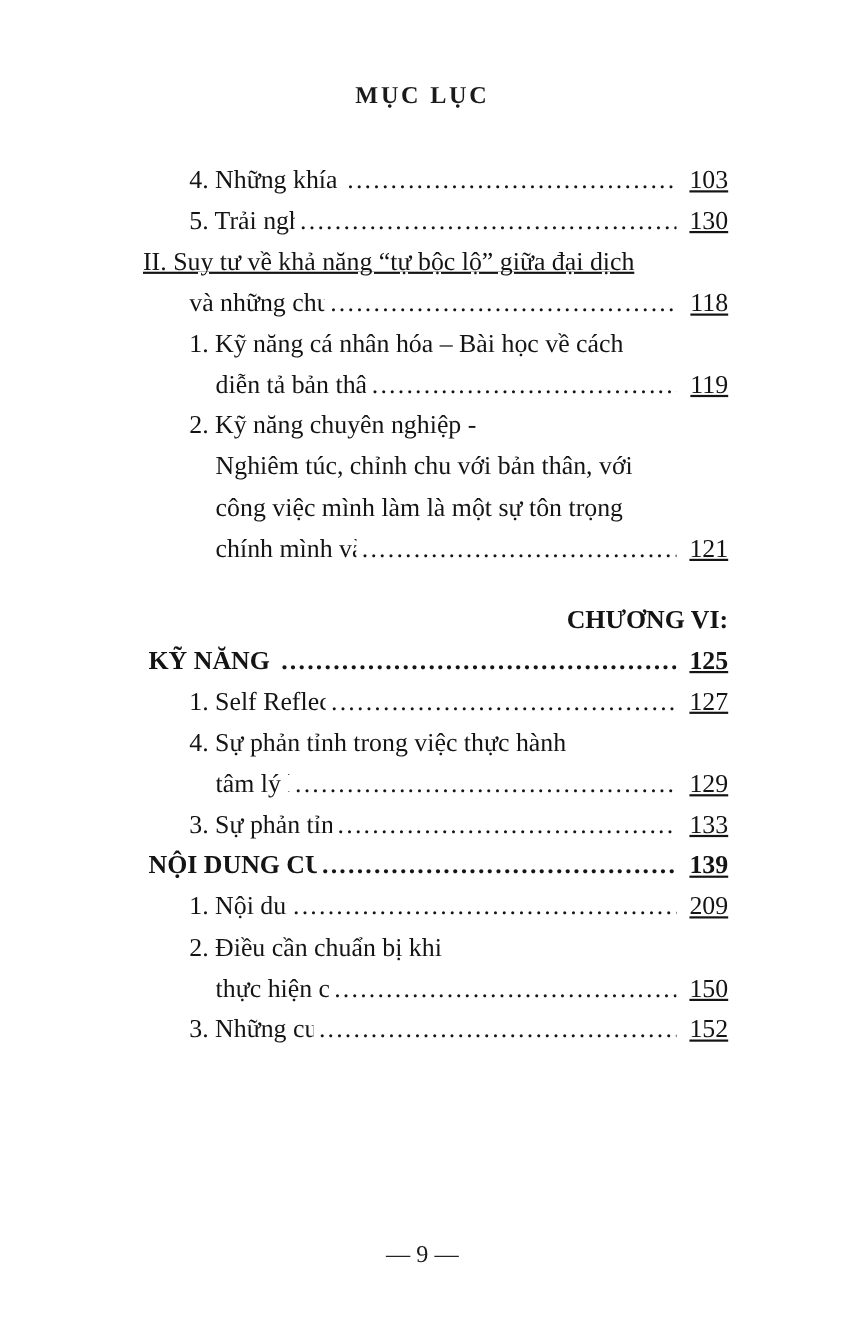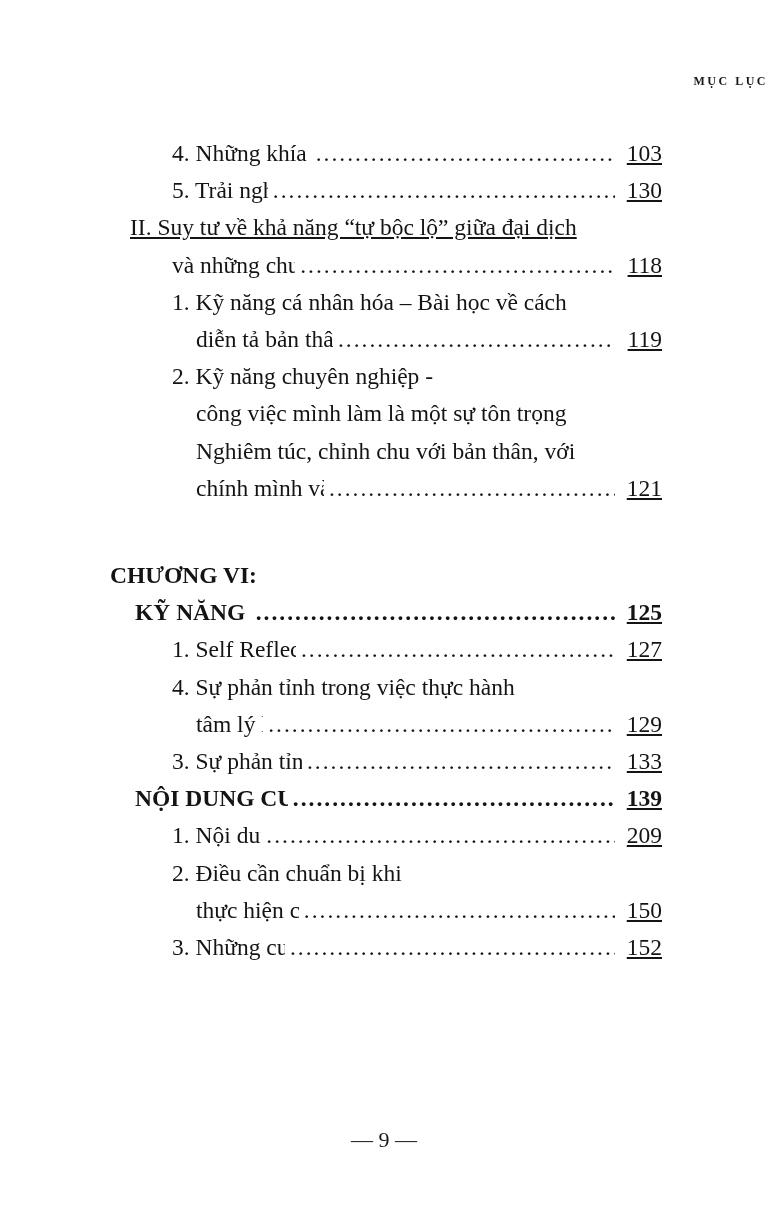--- a/index.html
+++ b/index.html
@@ -16,43 +16,43 @@
   }
   .book-page {
     position: relative;
     width: 768px;
     height: 1211px;
     box-sizing: border-box;
     padding-top: 74px;
     background: #ffffff;
   }
   .page-header {
-    text-align: right;
-    font-size: 12px;
+    text-align: center;
+    font-size: 22px;
     letter-spacing: 2.5px;
     font-weight: bold;
     color: #1a1a1a;
   }
   .toc {
     margin: 46px 106px 0 110px;
   }
   .toc-line {
     display: flex;
     align-items: baseline;
     font-size: 23.5px;
     line-height: 37.2px;
     white-space: nowrap;
   }
   .indent-chapter { padding-left: 0; }
   .indent-title   { padding-left: 25px; }
   .indent-roman   { padding-left: 20px; text-decoration: underline; }
   .indent-item    { padding-left: 62px; }
   .indent-cont    { padding-left: 86px; }
   .bold { font-weight: bold; }
-  .gap  { margin-top: 50px; }
+  .gap  { margin-top: 28px; justify-content: flex-end; }
   .line-text {
     flex: 0 1 auto;
     overflow: hidden;
   }
   .dots {
     flex: 1 1 auto;
     overflow: hidden;
     white-space: nowrap;
     margin-left: 5px;
     margin-right: 5px;
@@ -109,24 +109,24 @@
       </div>
       <div class="toc-line indent-cont">
         <span class="line-text">diễn tả bản thân, trao đổi với người khác</span>
         <span class="dots"></span>
         <span class="page-num">119</span>
       </div>
       <div class="toc-line indent-item">
         <span class="line-text">2. Kỹ năng chuyên nghiệp -</span>
       </div>
       <div class="toc-line indent-cont">
-        <span class="line-text">công việc mình làm là một sự tôn trọng</span>
+        <span class="line-text">Nghiêm túc, chỉnh chu với bản thân, với</span>
       </div>
       <div class="toc-line indent-cont">
-        <span class="line-text">Nghiêm túc, chỉnh chu với bản thân, với</span>
+        <span class="line-text">công việc mình làm là một sự tôn trọng</span>
       </div>
       <div class="toc-line indent-cont">
         <span class="line-text">chính mình và tôn trọng người khác!</span>
         <span class="dots"></span>
         <span class="page-num">121</span>
       </div>
       <div class="toc-line indent-chapter bold gap">
         <span class="line-text">CHƯƠNG VI:</span>
       </div>
       <div class="toc-line indent-title bold">

